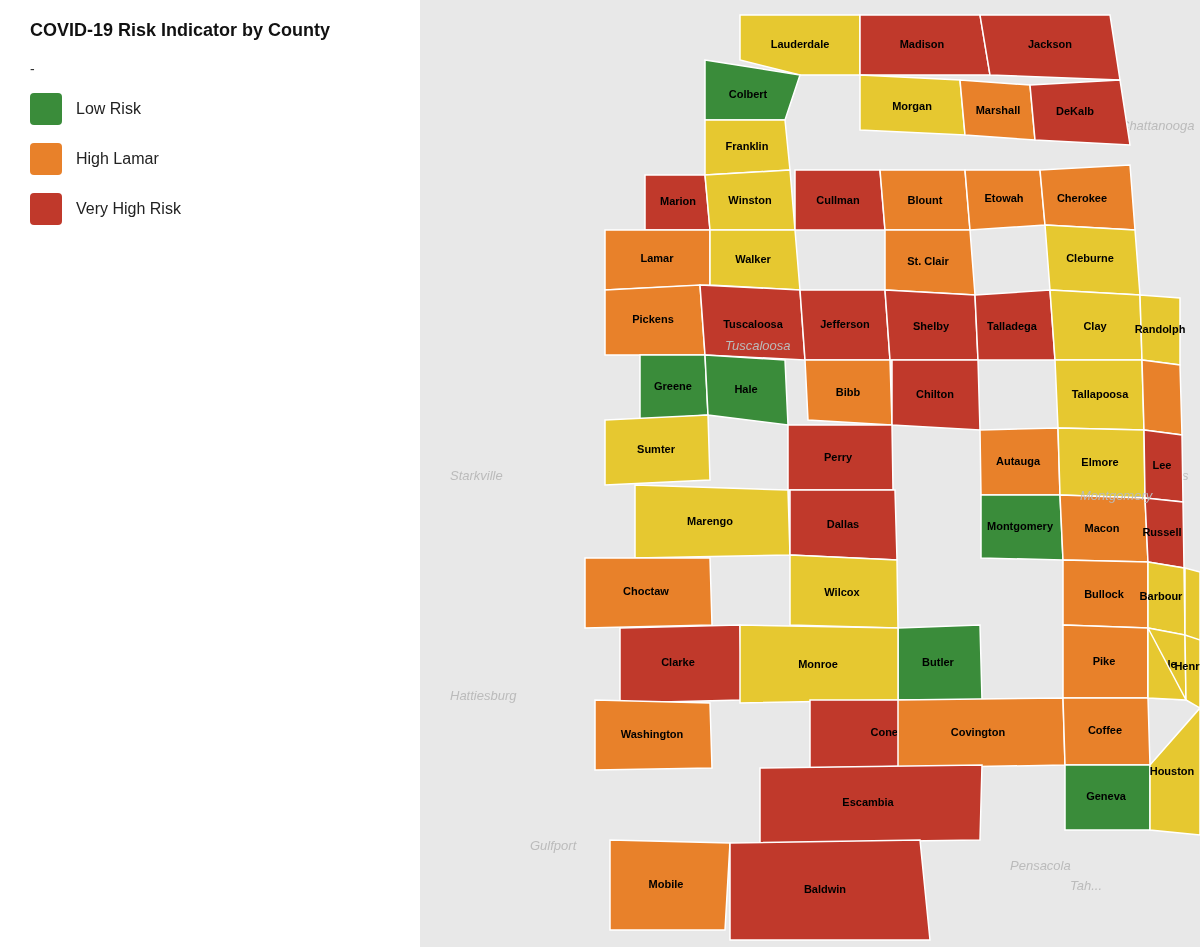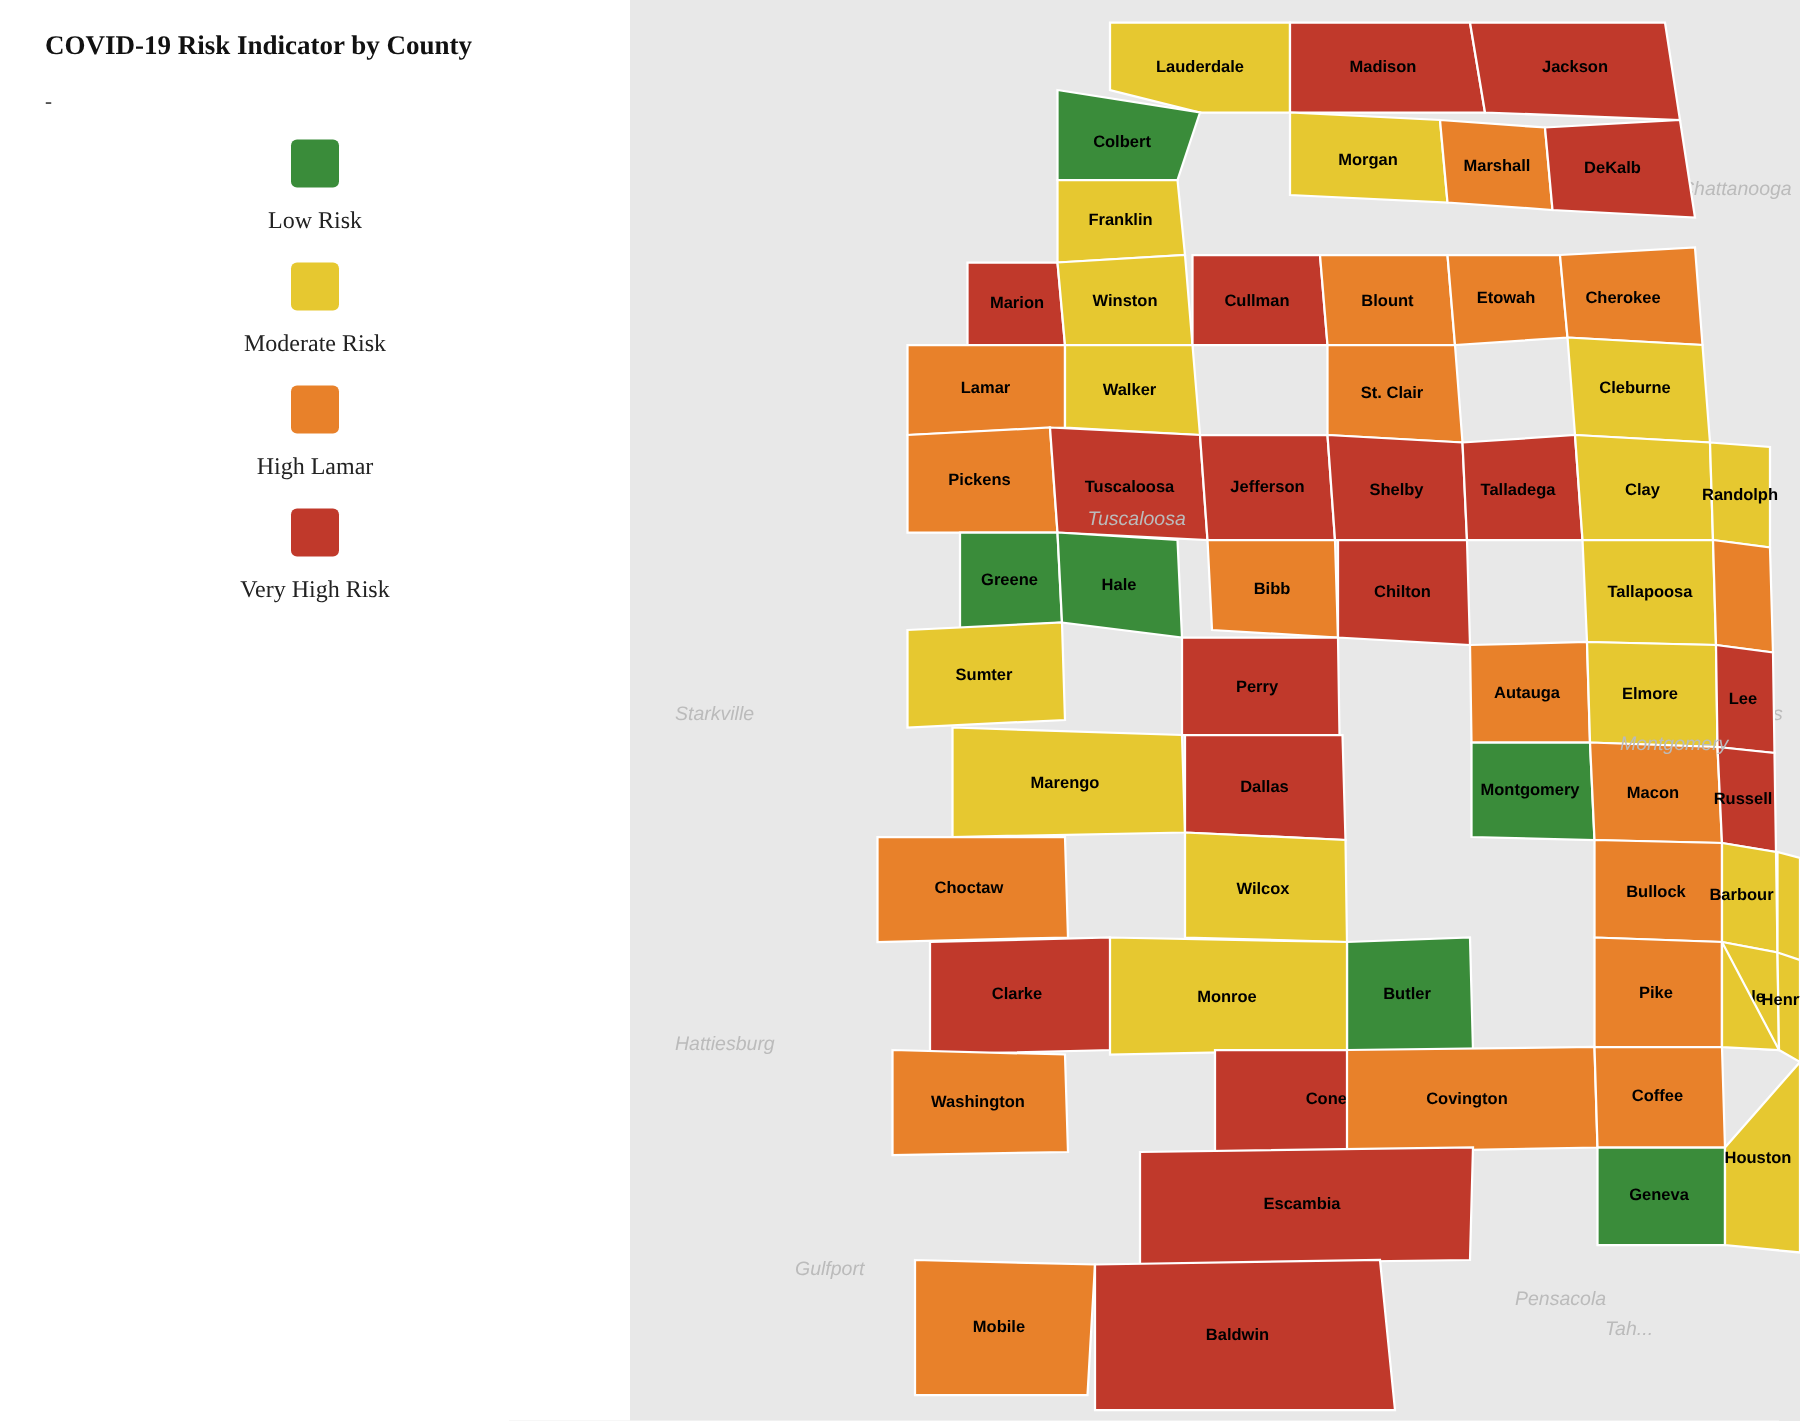--- a/index.html
+++ b/index.html
@@ -13,42 +13,40 @@
     }
 
     #legend-panel {
       width: 420px;
       min-width: 420px;
       padding: 20px 30px;
       background: #fff;
       display: flex;
       flex-direction: column;
       gap: 0;
-      font-family: Liberation Serif, serif;
     }
 
     #legend-panel h2 {
       font-size: 18px;
       font-weight: bold;
       color: #111;
       margin-bottom: 20px;
     }
 
     .legend-dash {
       font-size: 14px;
       color: #333;
       margin-bottom: 16px;
     }
 
     .legend-item {
       display: flex;
       align-items: center;
       gap: 14px;
       margin-bottom: 18px;
-      flex-direction: column;
     }
 
     .legend-swatch {
       width: 32px;
       height: 32px;
       border-radius: 4px;
       flex-shrink: 0;
     }
 
     .legend-label {
@@ -84,24 +82,20 @@
   </style>
 </head>
 <body>
 
 <div id="legend-panel">
   <h2>COVID-19 Risk Indicator by County</h2>
   <div class="legend-dash">-</div>
   <div class="legend-item">
     <div class="legend-swatch" style="background:#3a8c3a;"></div>
     <span class="legend-label">Low Risk</span>
-  </div>
-  <div class="legend-item">
-    <div class="legend-swatch" style="background:#e6c830;"></div>
-    <span class="legend-label">Moderate Risk</span>
   </div>
   <div class="legend-item">
     <div class="legend-swatch" style="background:#e8812a;"></div>
     <span class="legend-label">High Lamar</span>
   </div>
   <div class="legend-item">
     <div class="legend-swatch" style="background:#c0392b;"></div>
     <span class="legend-label">Very High Risk</span>
   </div>
 </div>

